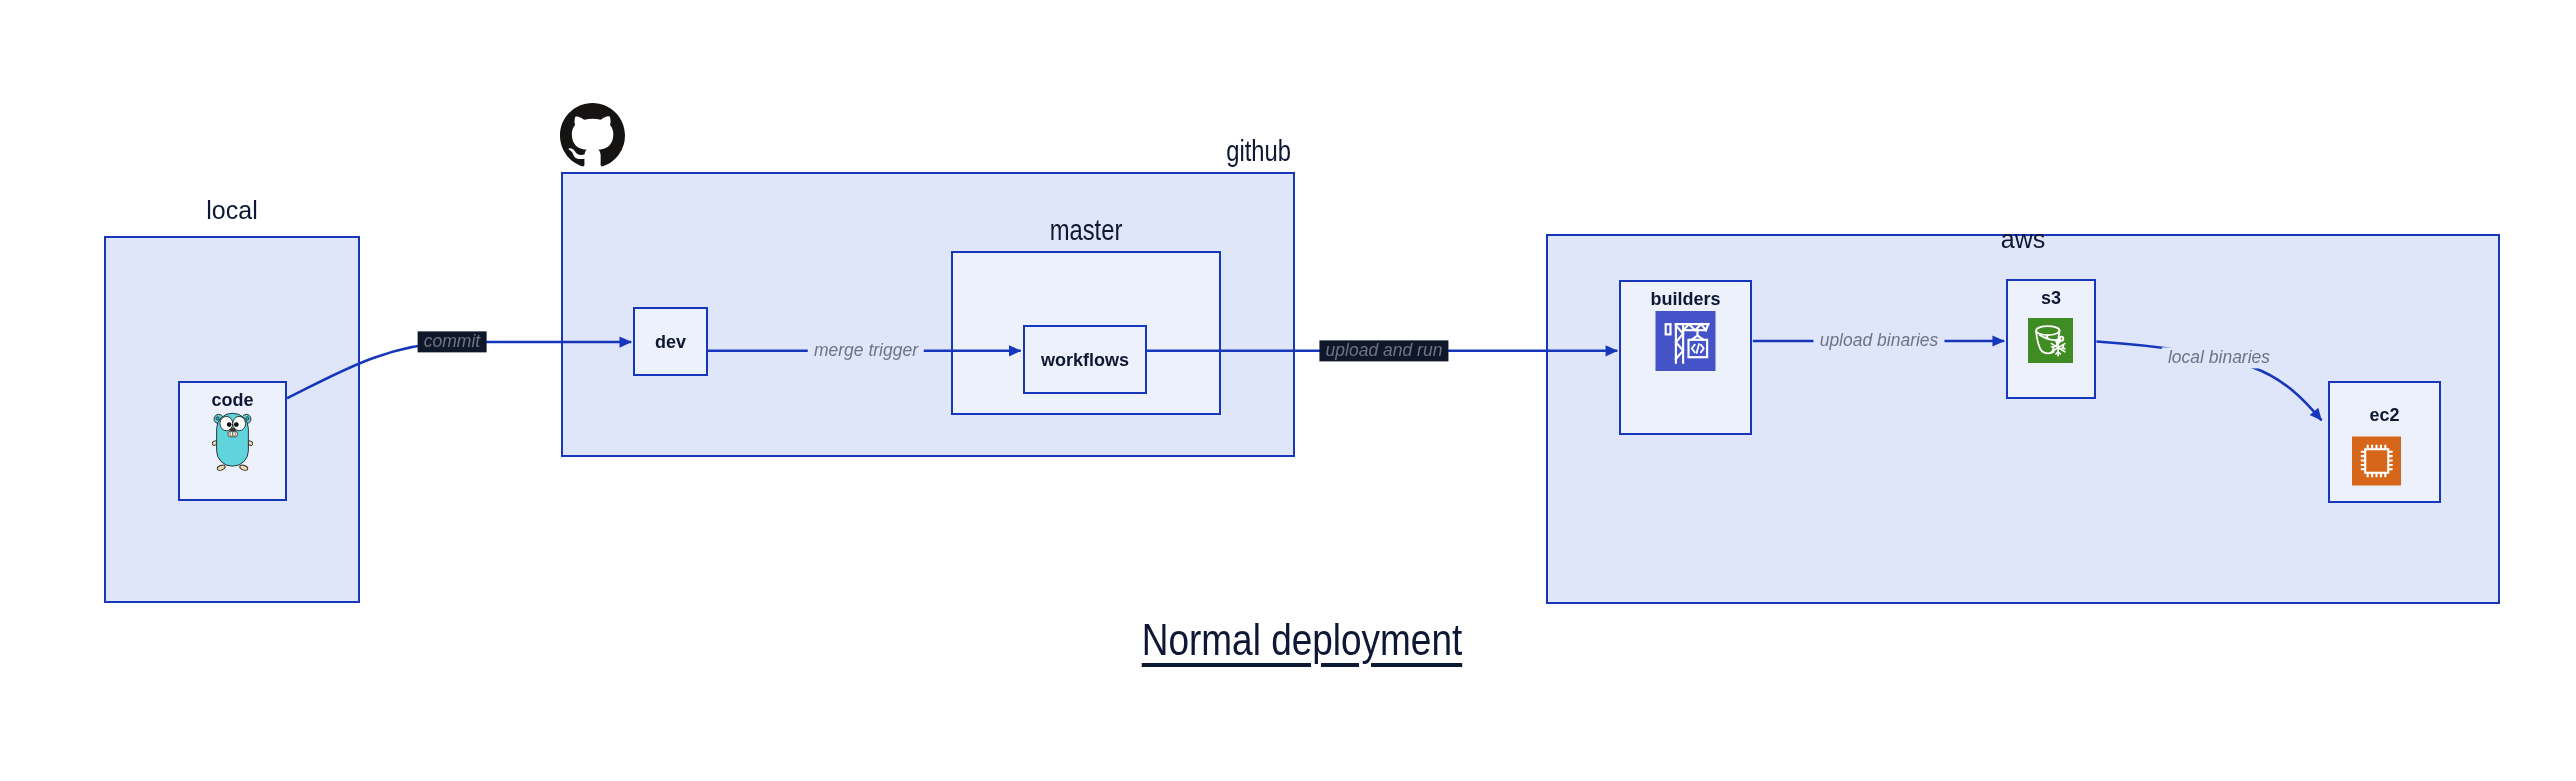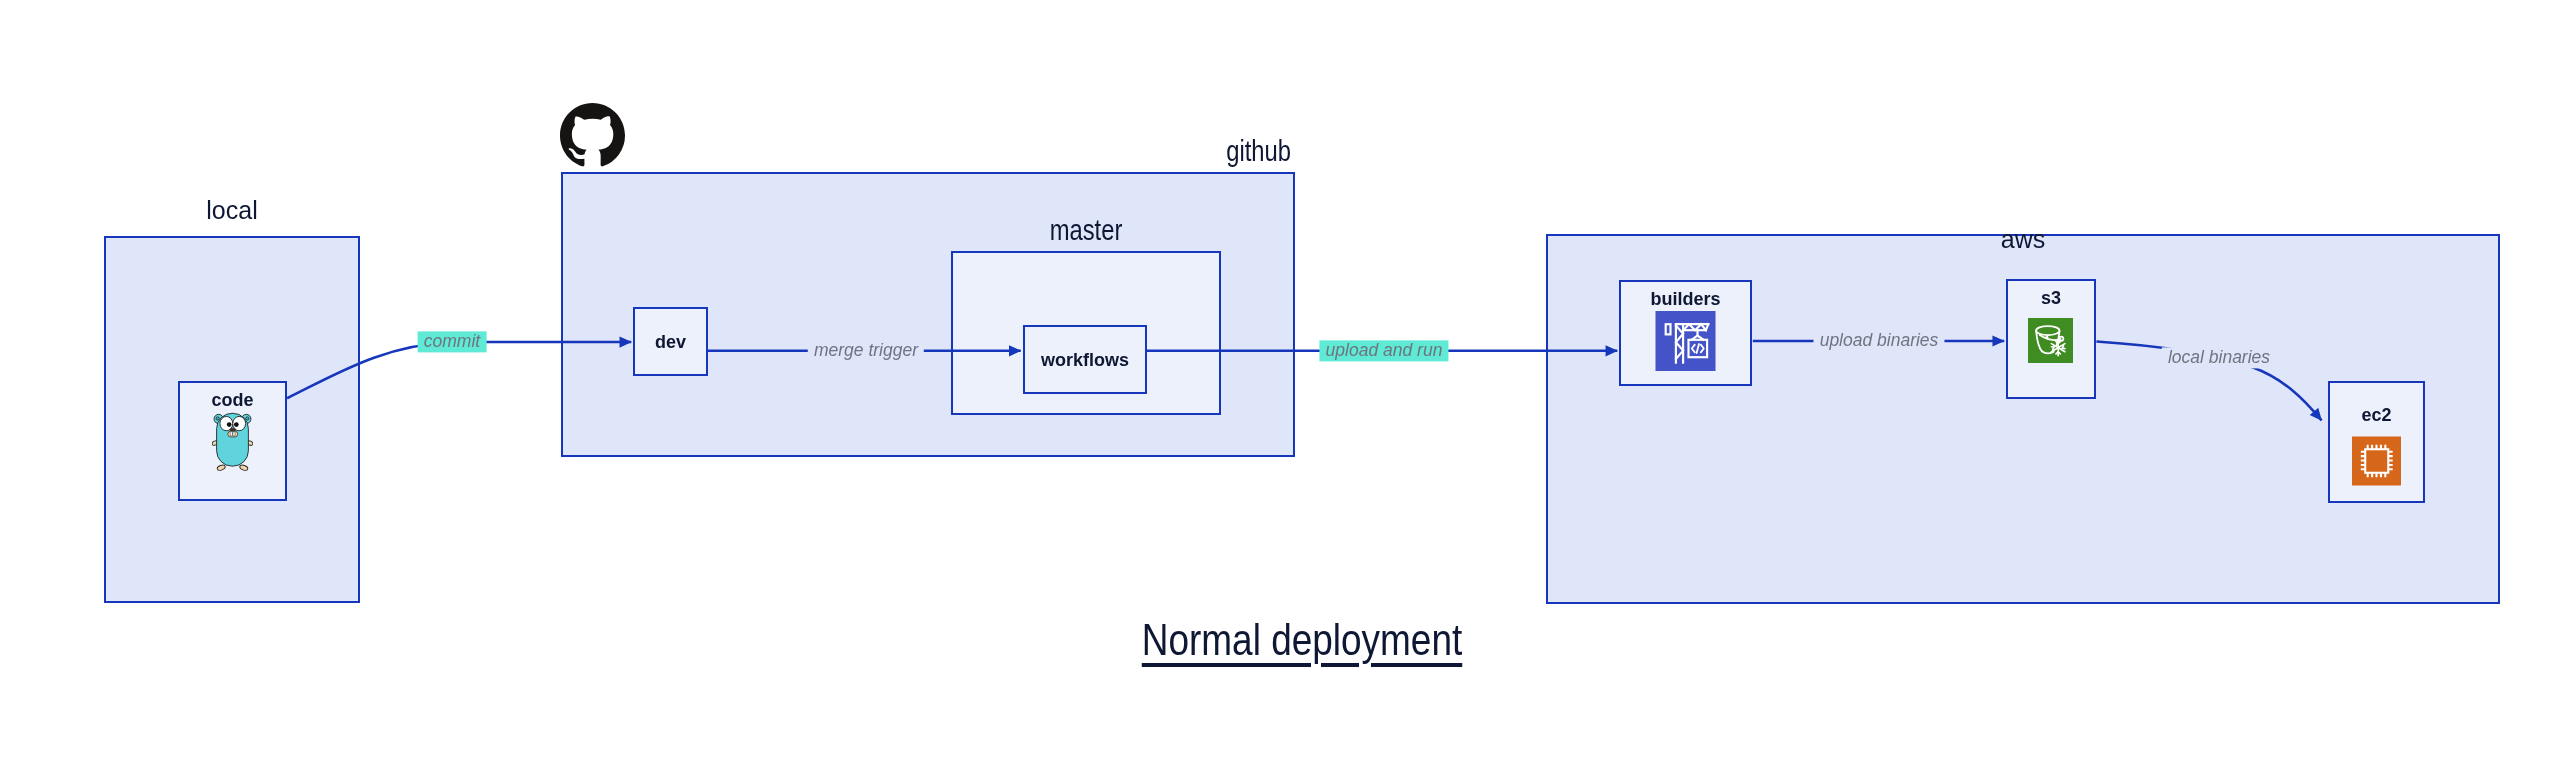--- a/index.html
+++ b/index.html
@@ -34,21 +34,21 @@
     color: #0e1733; font-weight: 700; font-size: 18px; line-height: 1;
     white-space: nowrap;
   }
   .vcenter { top: 50%; transform: translateY(-50%); }
   
   .elabel {
     position: absolute; transform: translate(-50%, -50%);
     font-style: italic; color: #6e7480; font-size: 17.5px; line-height: 1.1;
     padding: 1px 6.2px; white-space: nowrap;
   }
-  .on-white { background: #5eead4; text-align: center; }
+  .on-white { background: #0f172a; text-align: center; }
   .on-fill  { background: #e0e6f9; }
 
   .icon { position: absolute; }
 
   #edge-layer { position: absolute; left: 0; top: 0; pointer-events: none; }
 
   .title {
     position: absolute; left: 1302px; top: 618px;
     transform: translateX(-50%) scaleX(0.84); transform-origin: center top;
     color: #0e1733; font-size: 44px; line-height: 1; white-space: nowrap;
@@ -107,21 +107,21 @@
   </div>
 
   <div class="nbox" style="left:633px; top:307px; width:75px; height:69px;">
     <div class="nlabel vcenter">dev</div>
   </div>
 
   <div class="nbox" style="left:1023px; top:325px; width:124px; height:69px;">
     <div class="nlabel vcenter">workflows</div>
   </div>
 
-  <div class="nbox" style="left:1619px; top:280px; width:133px; height:106px;text-decoration:underline;">
+  <div class="nbox" style="left:1619px; top:280px; width:133px; height:155px;text-decoration:underline;">
     <div class="nlabel" style="top:8.2px;">builders</div>
     <svg class="icon" style="left:34px; top:29px;" width="61" height="60" viewBox="0 0 100 100">
       <rect x="0" y="0" width="100" height="100" fill="#4553c8"></rect>
       <g stroke="#ffffff" stroke-width="3.6" fill="none" stroke-linecap="square">
         <rect x="17" y="22" width="8" height="17"></rect>
         <path d="M34 22 L34 86 M46 22 L46 86"></path>
         <path d="M34 24 L46 38 L34 52 L46 66 L34 80"></path>
         <path d="M34 22 L88 22"></path>
         <path d="M46 32 L84 32"></path>
         <path d="M46 32 L56 22 L66 32 L76 22 L84 32 L88 22"></path>
@@ -155,21 +155,21 @@
         <path d="M52 57 L82 75"></path>
         <path d="M82 57 L52 75"></path>
         <path d="M62 52 L67 57 L72 52"></path>
         <path d="M62 80 L67 75 L72 80"></path>
         <path d="M52 64 L58 64.5 L55 70"></path>
         <path d="M82 68 L76 67.5 L79 62"></path>
       </g>
     </svg>
   </div>
 
-  <div class="nbox" style="left:2328px; top:381px; width:97px; height:122px;">
+  <div class="nbox" style="left:2328px; top:381px; width:113px; height:122px;">
     <div class="nlabel" style="top:23px;">ec2</div>
     <svg class="icon" style="left:22px; top:50px;" width="49" height="56" viewBox="0 0 100 100">
       <rect x="0" y="0" width="100" height="100" fill="#d6661a"></rect>
       <g stroke="#ffffff" stroke-width="4.2" fill="none">
         <rect x="27" y="26" width="47" height="48"></rect>
         <path d="M32 26 L32 17 M41 26 L41 17 M50 26 L50 17 M59 26 L59 17 M68 26 L68 17"></path>
         <path d="M32 74 L32 83 M41 74 L41 83 M50 74 L50 83 M59 74 L59 83 M68 74 L68 83"></path>
         <path d="M27 31 L18 31 M27 40 L18 40 M27 49 L18 49 M27 58 L18 58 M27 67 L18 67"></path>
         <path d="M74 31 L83 31 M74 40 L83 40 M74 49 L83 49 M74 58 L83 58 M74 67 L83 67"></path>
       </g>

